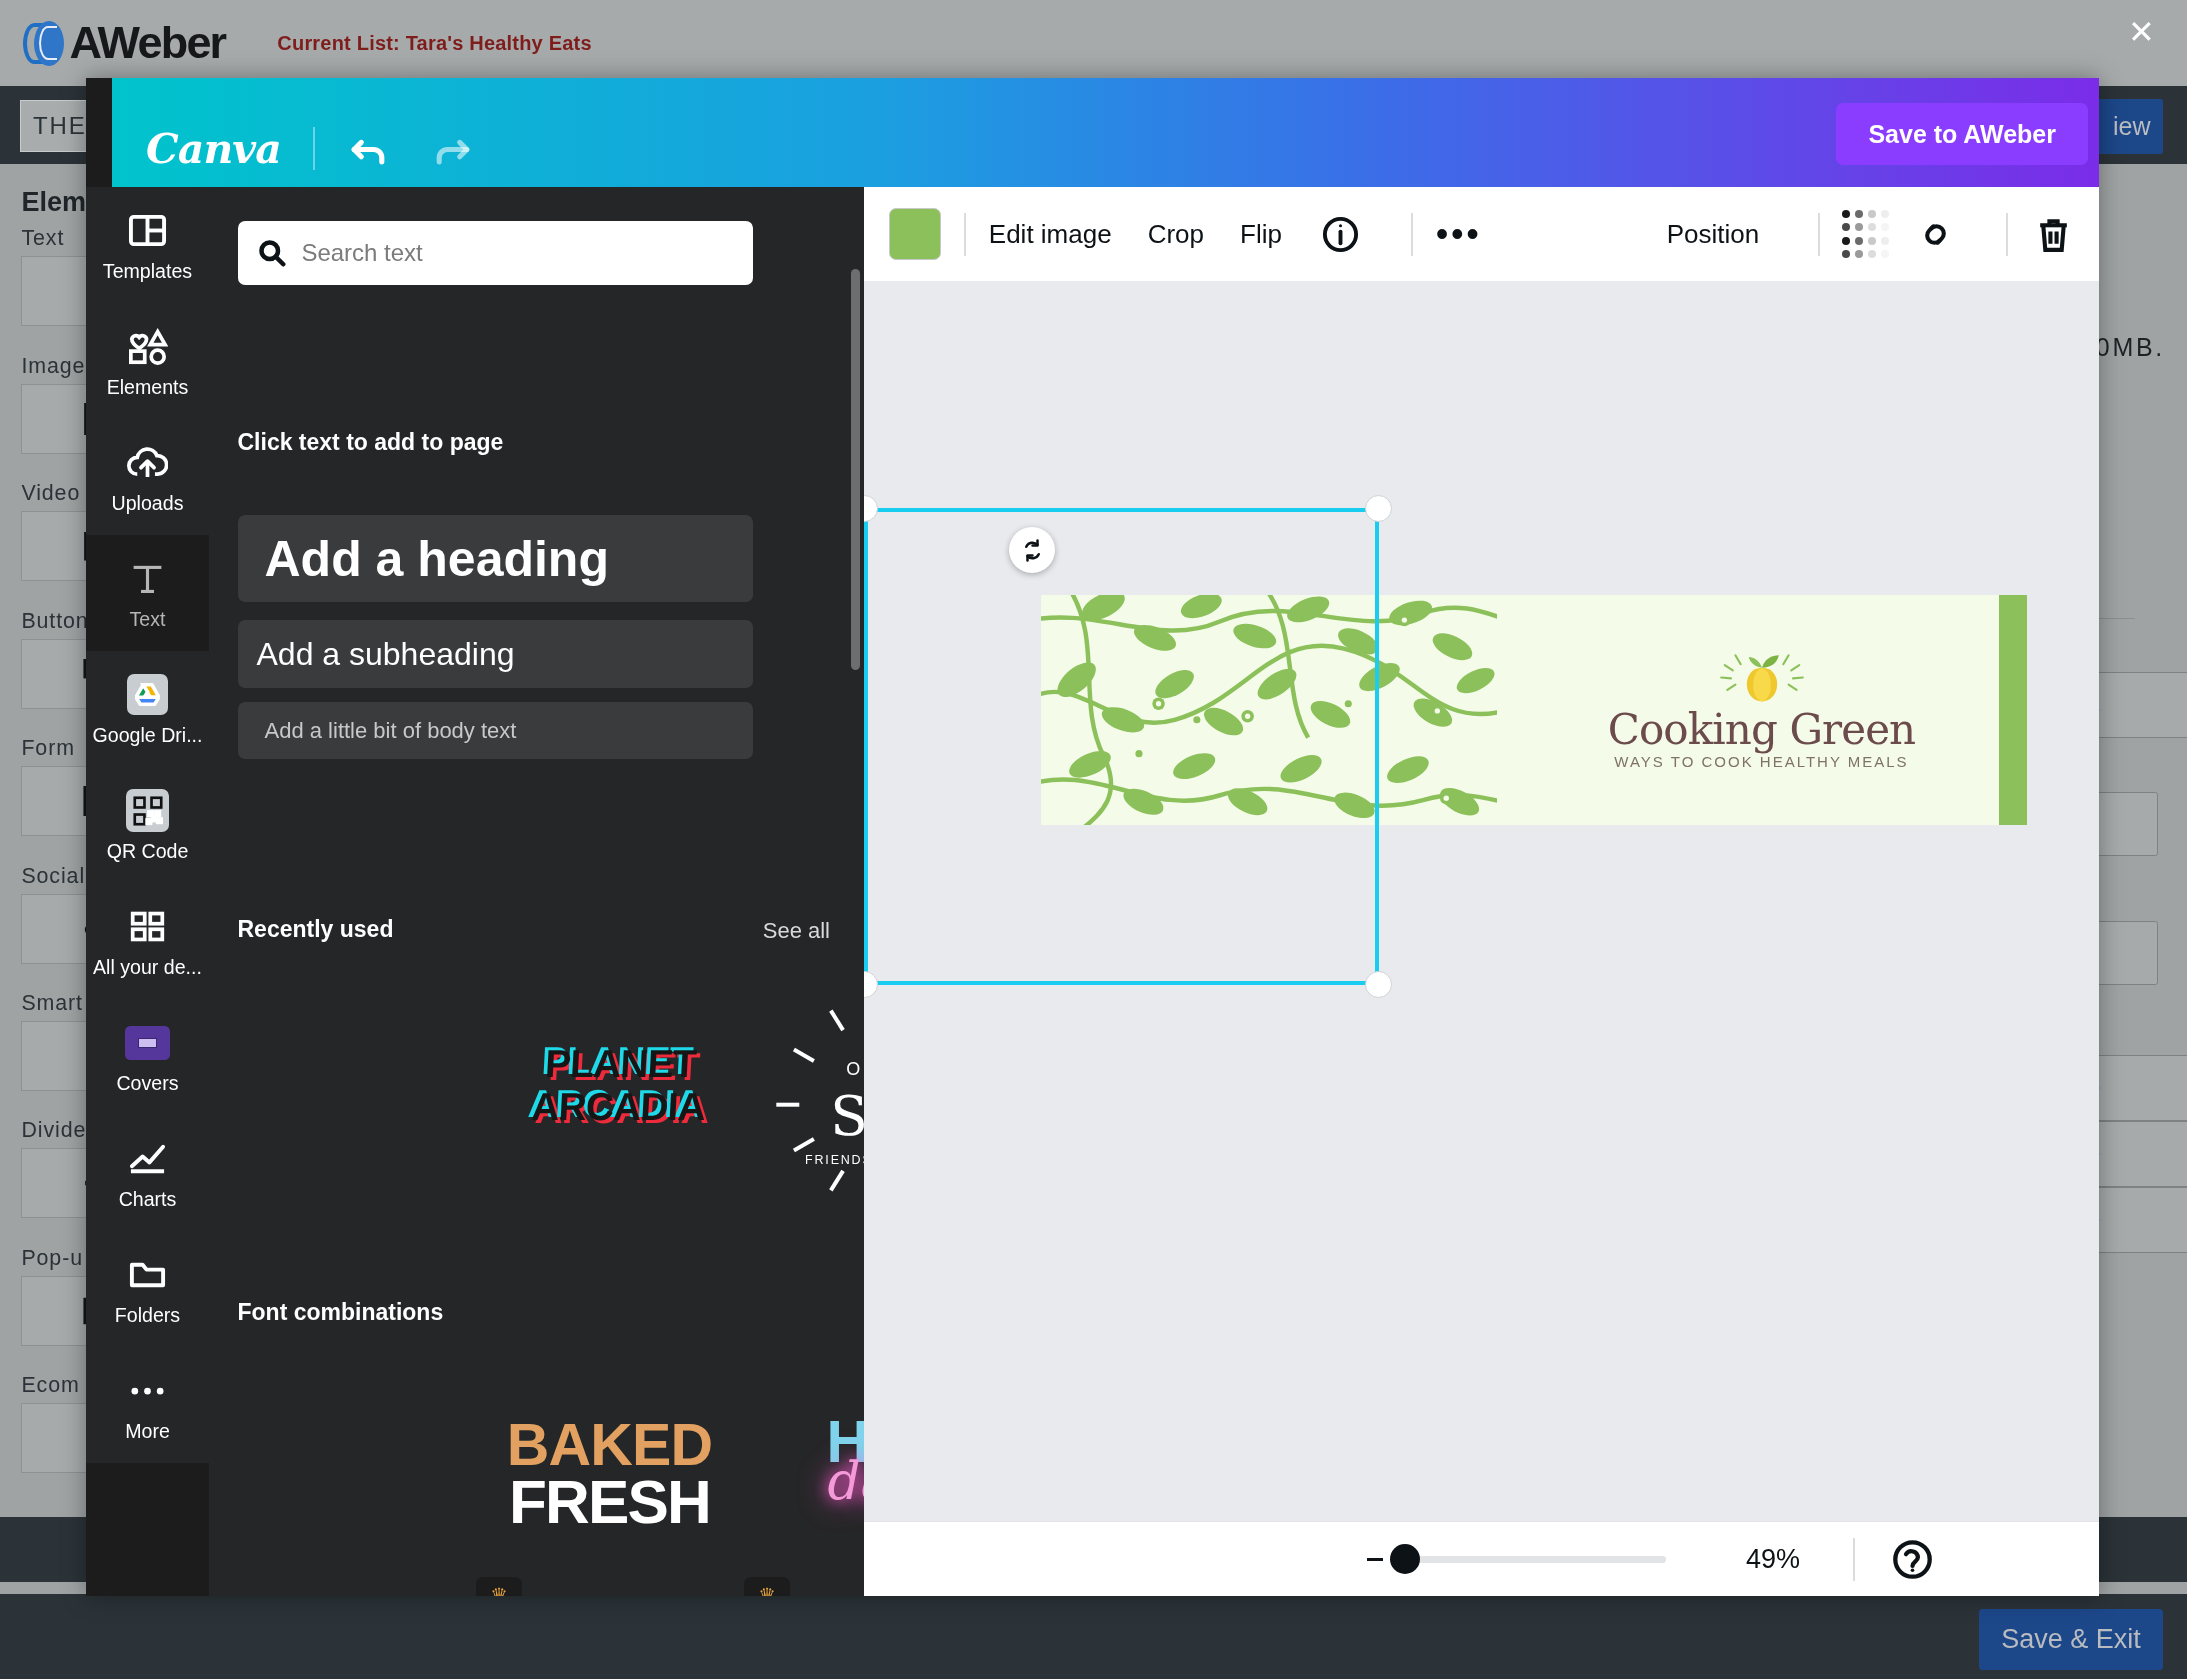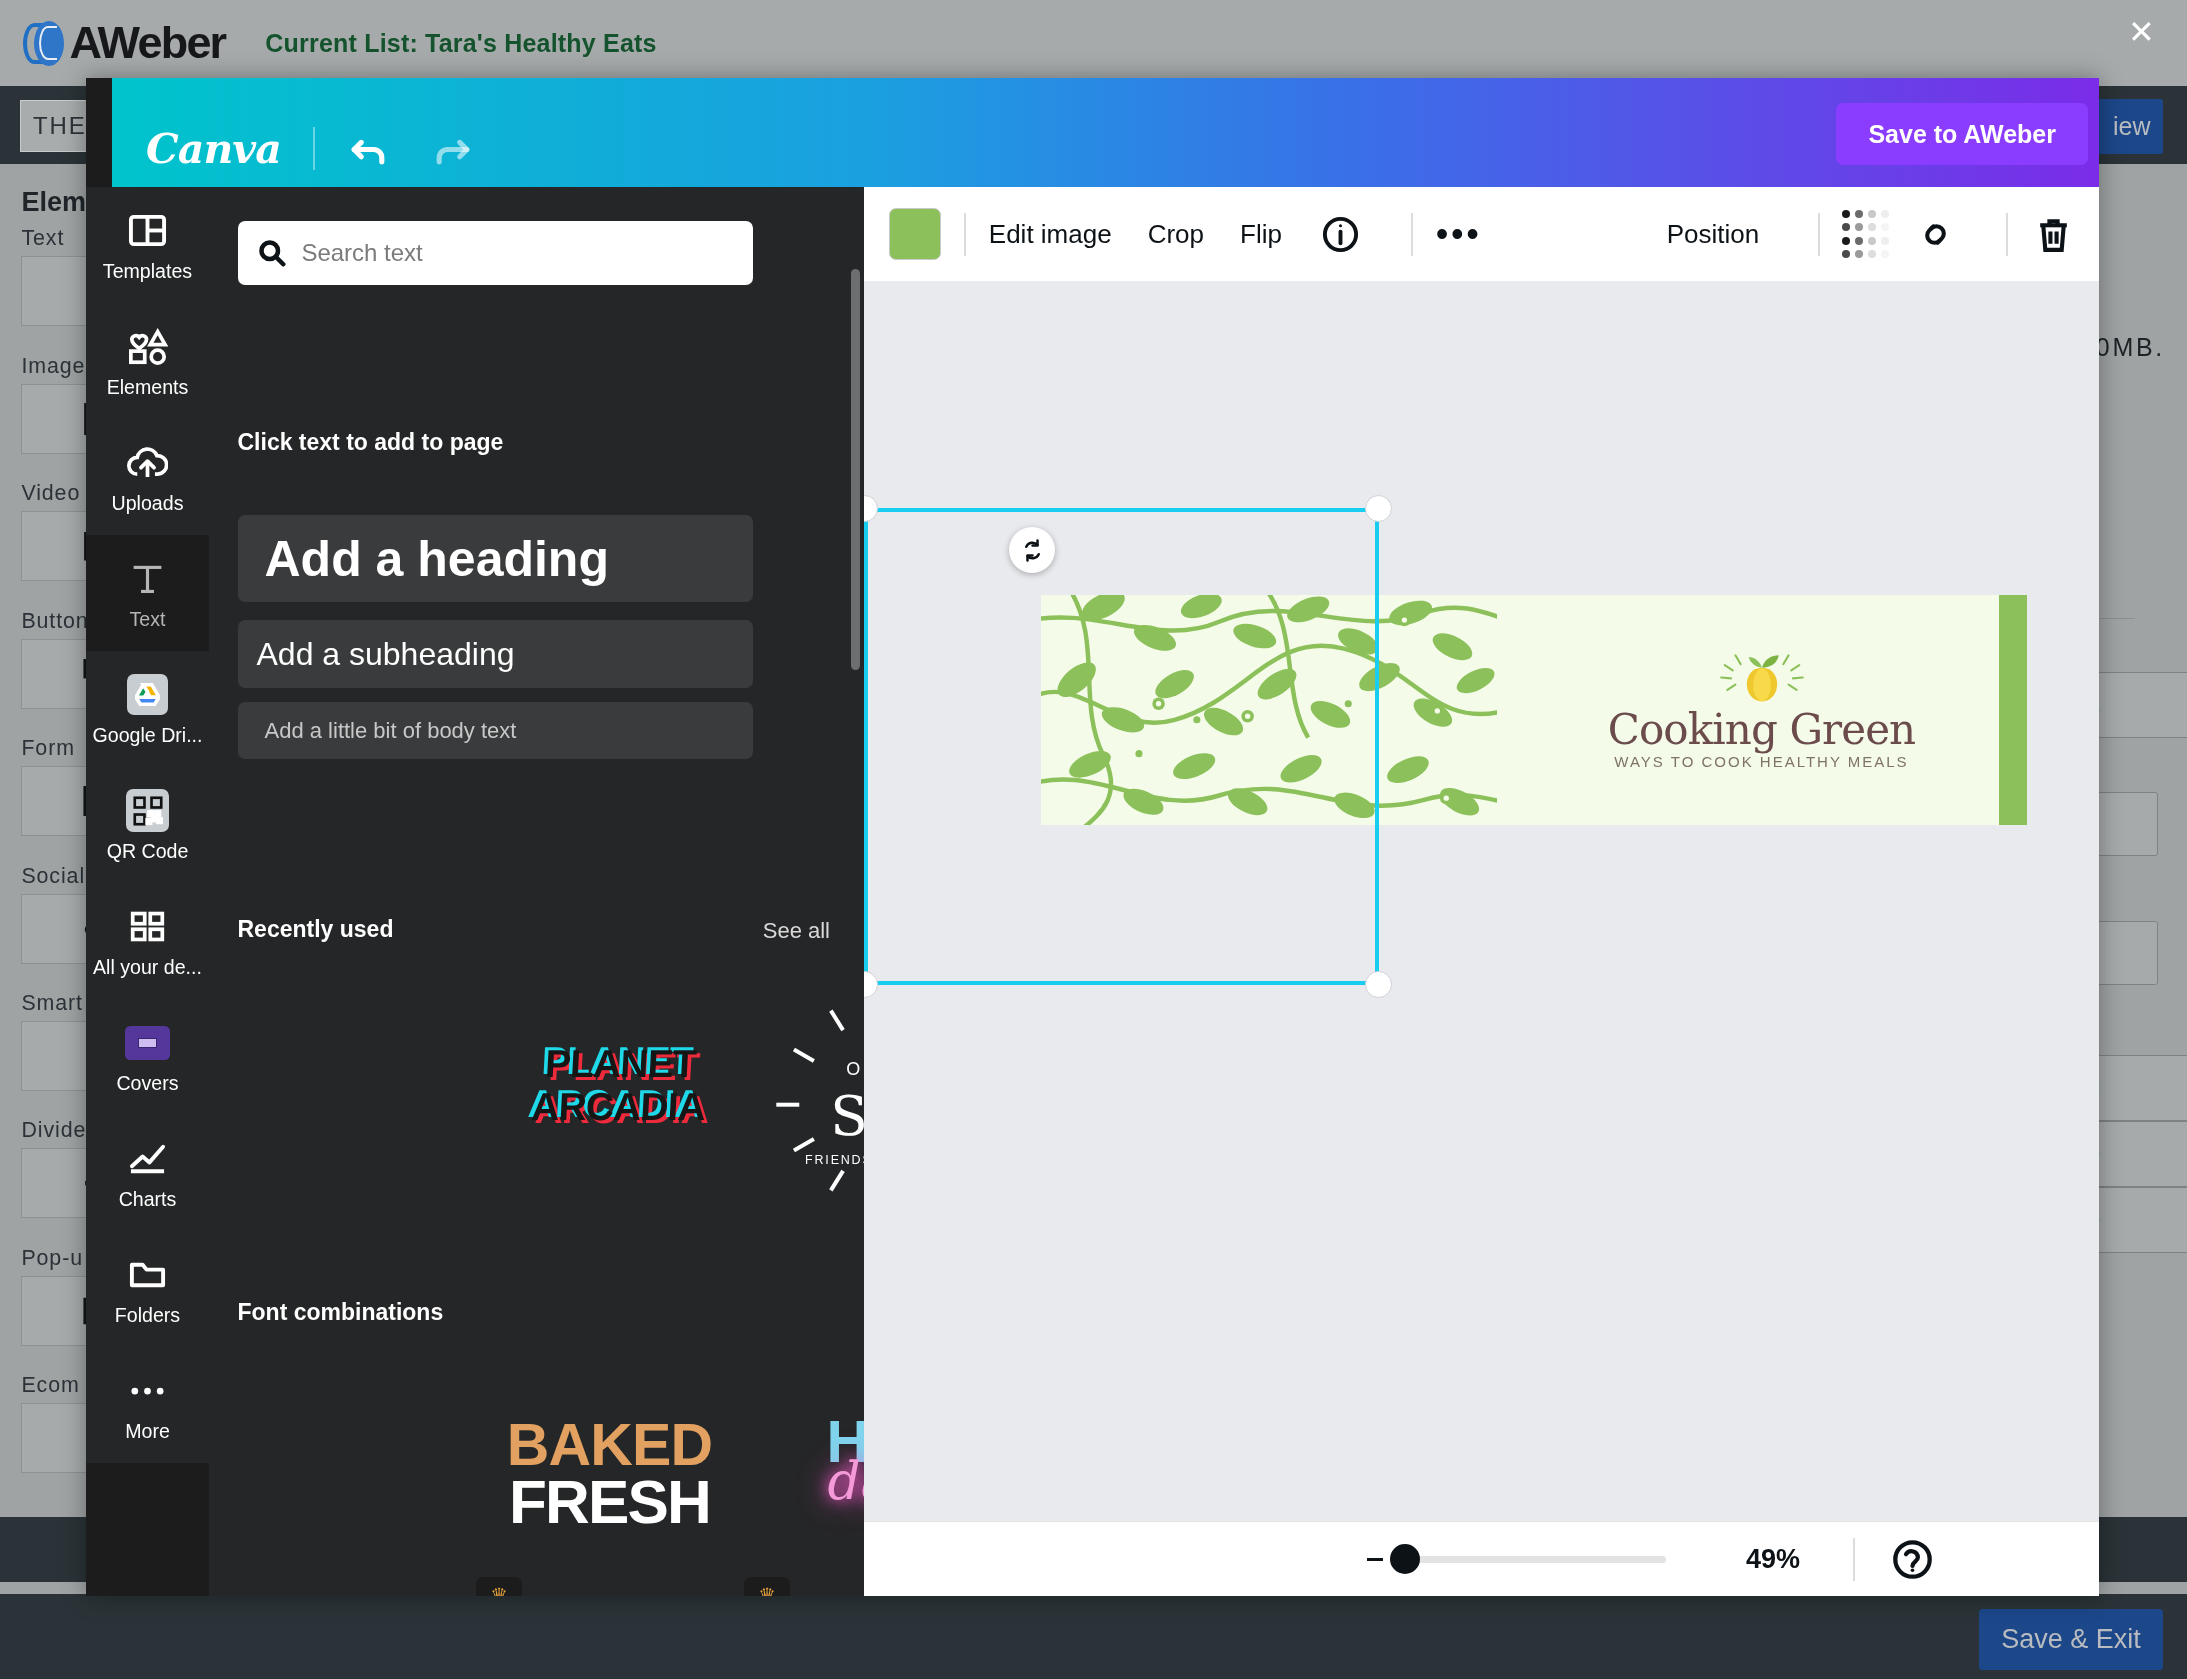--- a/index.html
+++ b/index.html
@@ -31,22 +31,22 @@
   #aw-logo .mark .c3 {
     position: absolute; left: 19.6px; top: 7.1px; width: 18px; height: 34px;
     border-radius: 50% 0 0 50%/50% 0 0 50%;
     border: 2.7px solid #e9eef4; border-right: none;
   }
   #aw-logo .word {
     font-size: 45px; font-weight: bold; color: #16181b;
     letter-spacing: -1.8px; margin-left: 1.8px;
   }
   #aw-current-list {
-    margin-left: 40px; font-size: 25px; font-weight: bold;
-    color: #14532d; letter-spacing: 0.2px;
+    margin-left: 52px; font-size: 20px; font-weight: bold;
+    color: #7f1d1d; letter-spacing: 0.2px;
   }
   #aw-close {
     position: absolute; right: 27px; top: 14.3px; width: 39px; height: 39px;
     color: #ffffff; font-size: 32px; line-height: 36px; text-align: center;
     font-weight: 300; cursor: pointer;
   }
 
   #aweber-body {
     position: absolute; left: 0; top: 86px; width: 2188px; height: 1509px;
     background: #2b3338;
@@ -345,21 +345,21 @@
   #zb-minus { position: absolute; left: 503px; width: 16px; height: 3.6px; background: #0d1216; }
   #zoom-slider {
     position: absolute; left: 535px; width: 267px; height: 6.2px;
     background: #e2e3e5; border-radius: 3.6px; cursor: pointer;
   }
   #zoom-knob {
     position: absolute; left: -9px; top: -12.5px; width: 30px; height: 30px;
     background: #0d1216; border-radius: 50%;
   }
   #zoom-pct {
-    position: absolute; left: 882px; font-size: 27px; color: #0d1216; font-weight: 700;
+    position: absolute; left: 882px; font-size: 27px; color: #0d1216; font-weight: 400;
   }
   #zb-div { position: absolute; left: 989px; width: 1.8px; height: 43px; background: #dcdcdc; }
   #help-btn {
     position: absolute; left: 1025px; width: 46px; height: 46px; cursor: pointer;
     display: flex; align-items: center; justify-content: center;
   }
   #help-btn svg { stroke: #0d1216; fill: none; stroke-width: 4; }
 </style>
 </head>
 <body>

